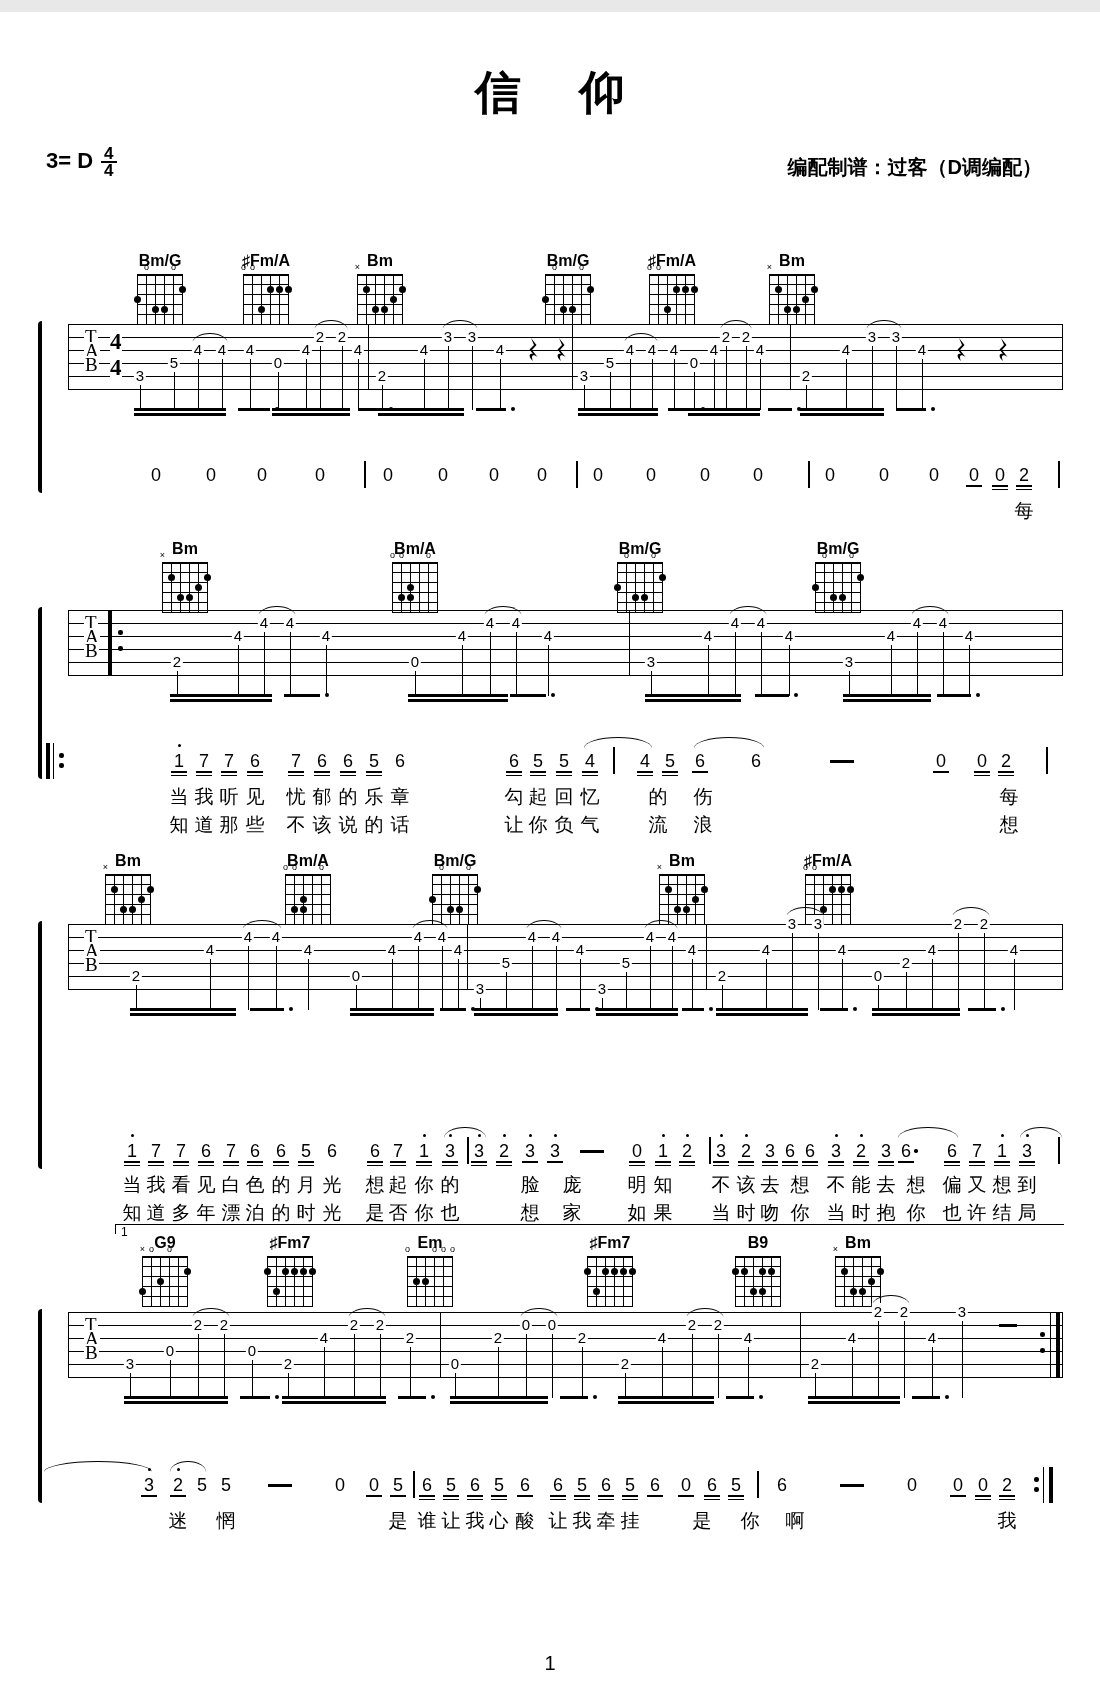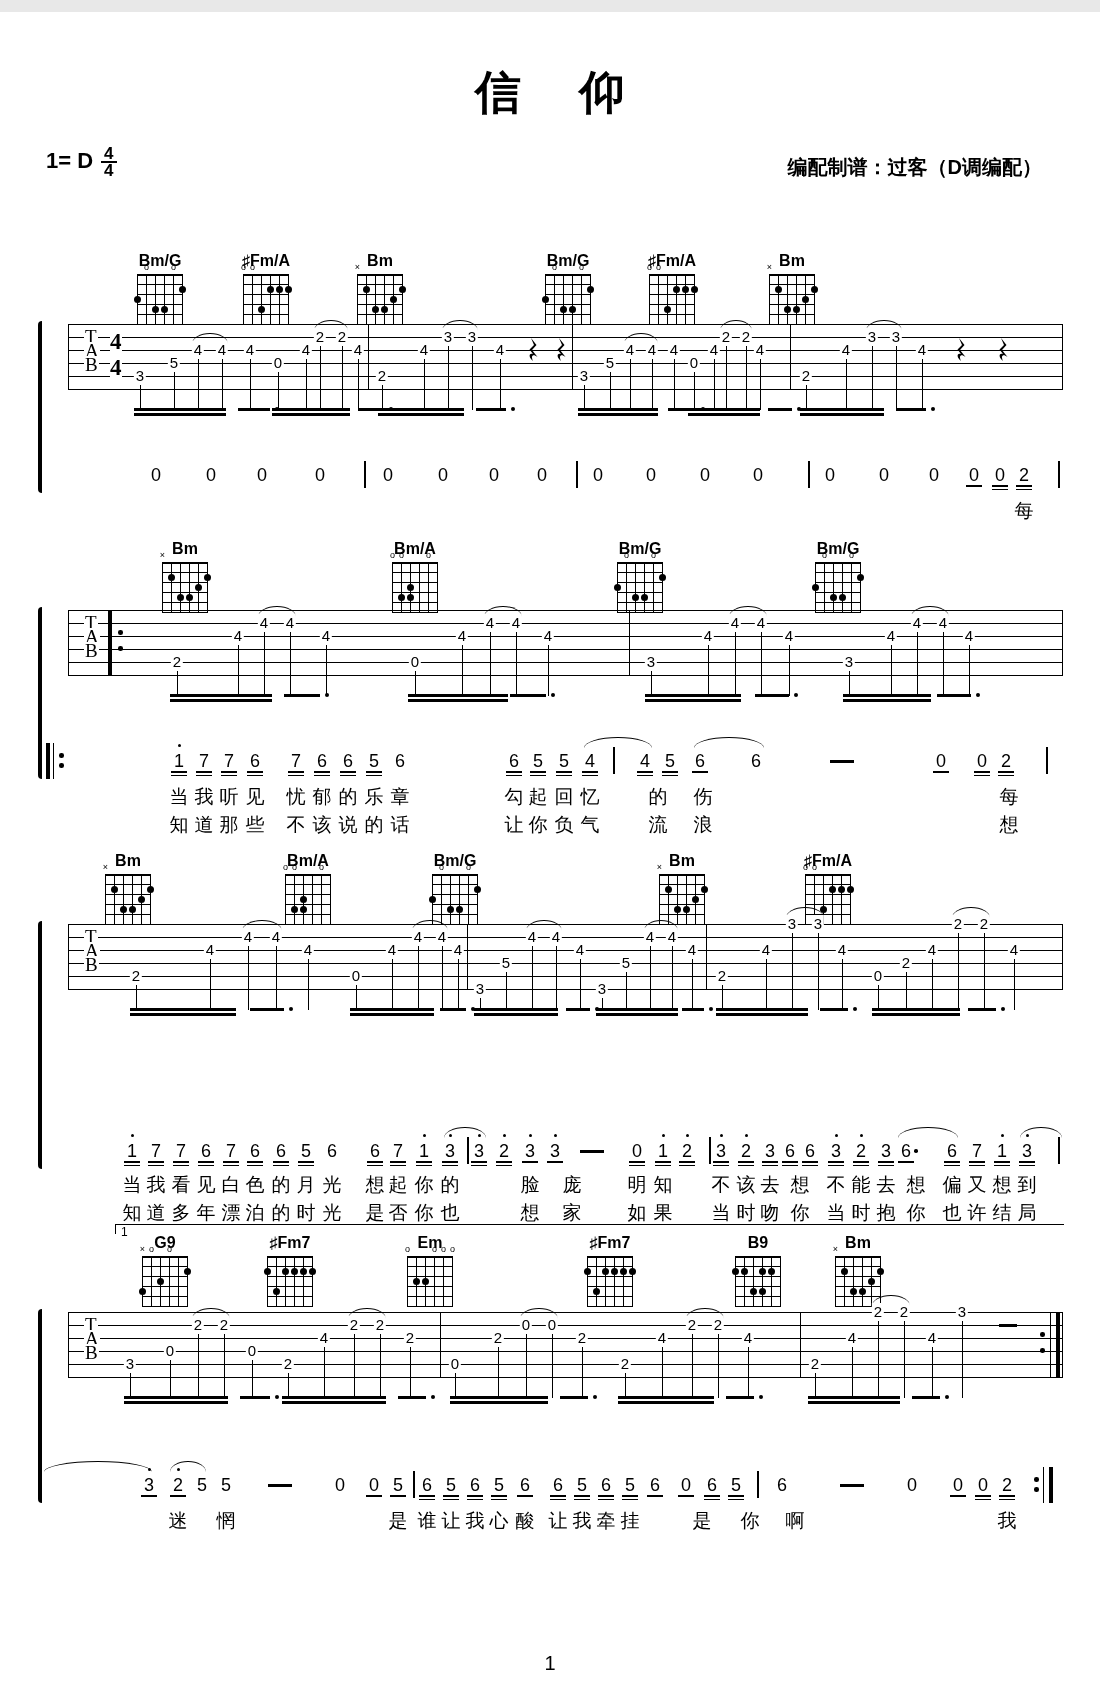--- a/index.html
+++ b/index.html
@@ -53,21 +53,21 @@
   .volta{position:absolute;border-top:1.5px solid #000;border-left:1.5px solid #000;height:9px}
   .voltalab{position:absolute;font-size:12px}
   .rpdot{position:absolute;width:4.5px;height:4.5px;border-radius:50%;background:#000;z-index:3}
 </style>
 </head>
 <body>
 
 <div class="page" id="page">
   <div class="title">信仰</div>
   <div class="keyblock">
-    <span>1= D</span><span class="frac"><span class="tn">4</span><span class="bn">4</span></span>
+    <span>3= D</span><span class="frac"><span class="tn">4</span><span class="bn">4</span></span>
   </div>
   <div class="credit">编配制谱：过客（D调编配）</div>
   <div class="pageno">1</div>
 <div class="chord" style="left: 128px; top: 240px;">
       <div class="chlab">Bm/G</div>
       <div class="chgrid">
         <div class="cvl" style="left: 0px;"></div>
         <div class="cvl" style="left: 9px;"></div>
         <div class="cvl" style="left: 18px;"></div>
         <div class="cvl" style="left: 27px;"></div>

